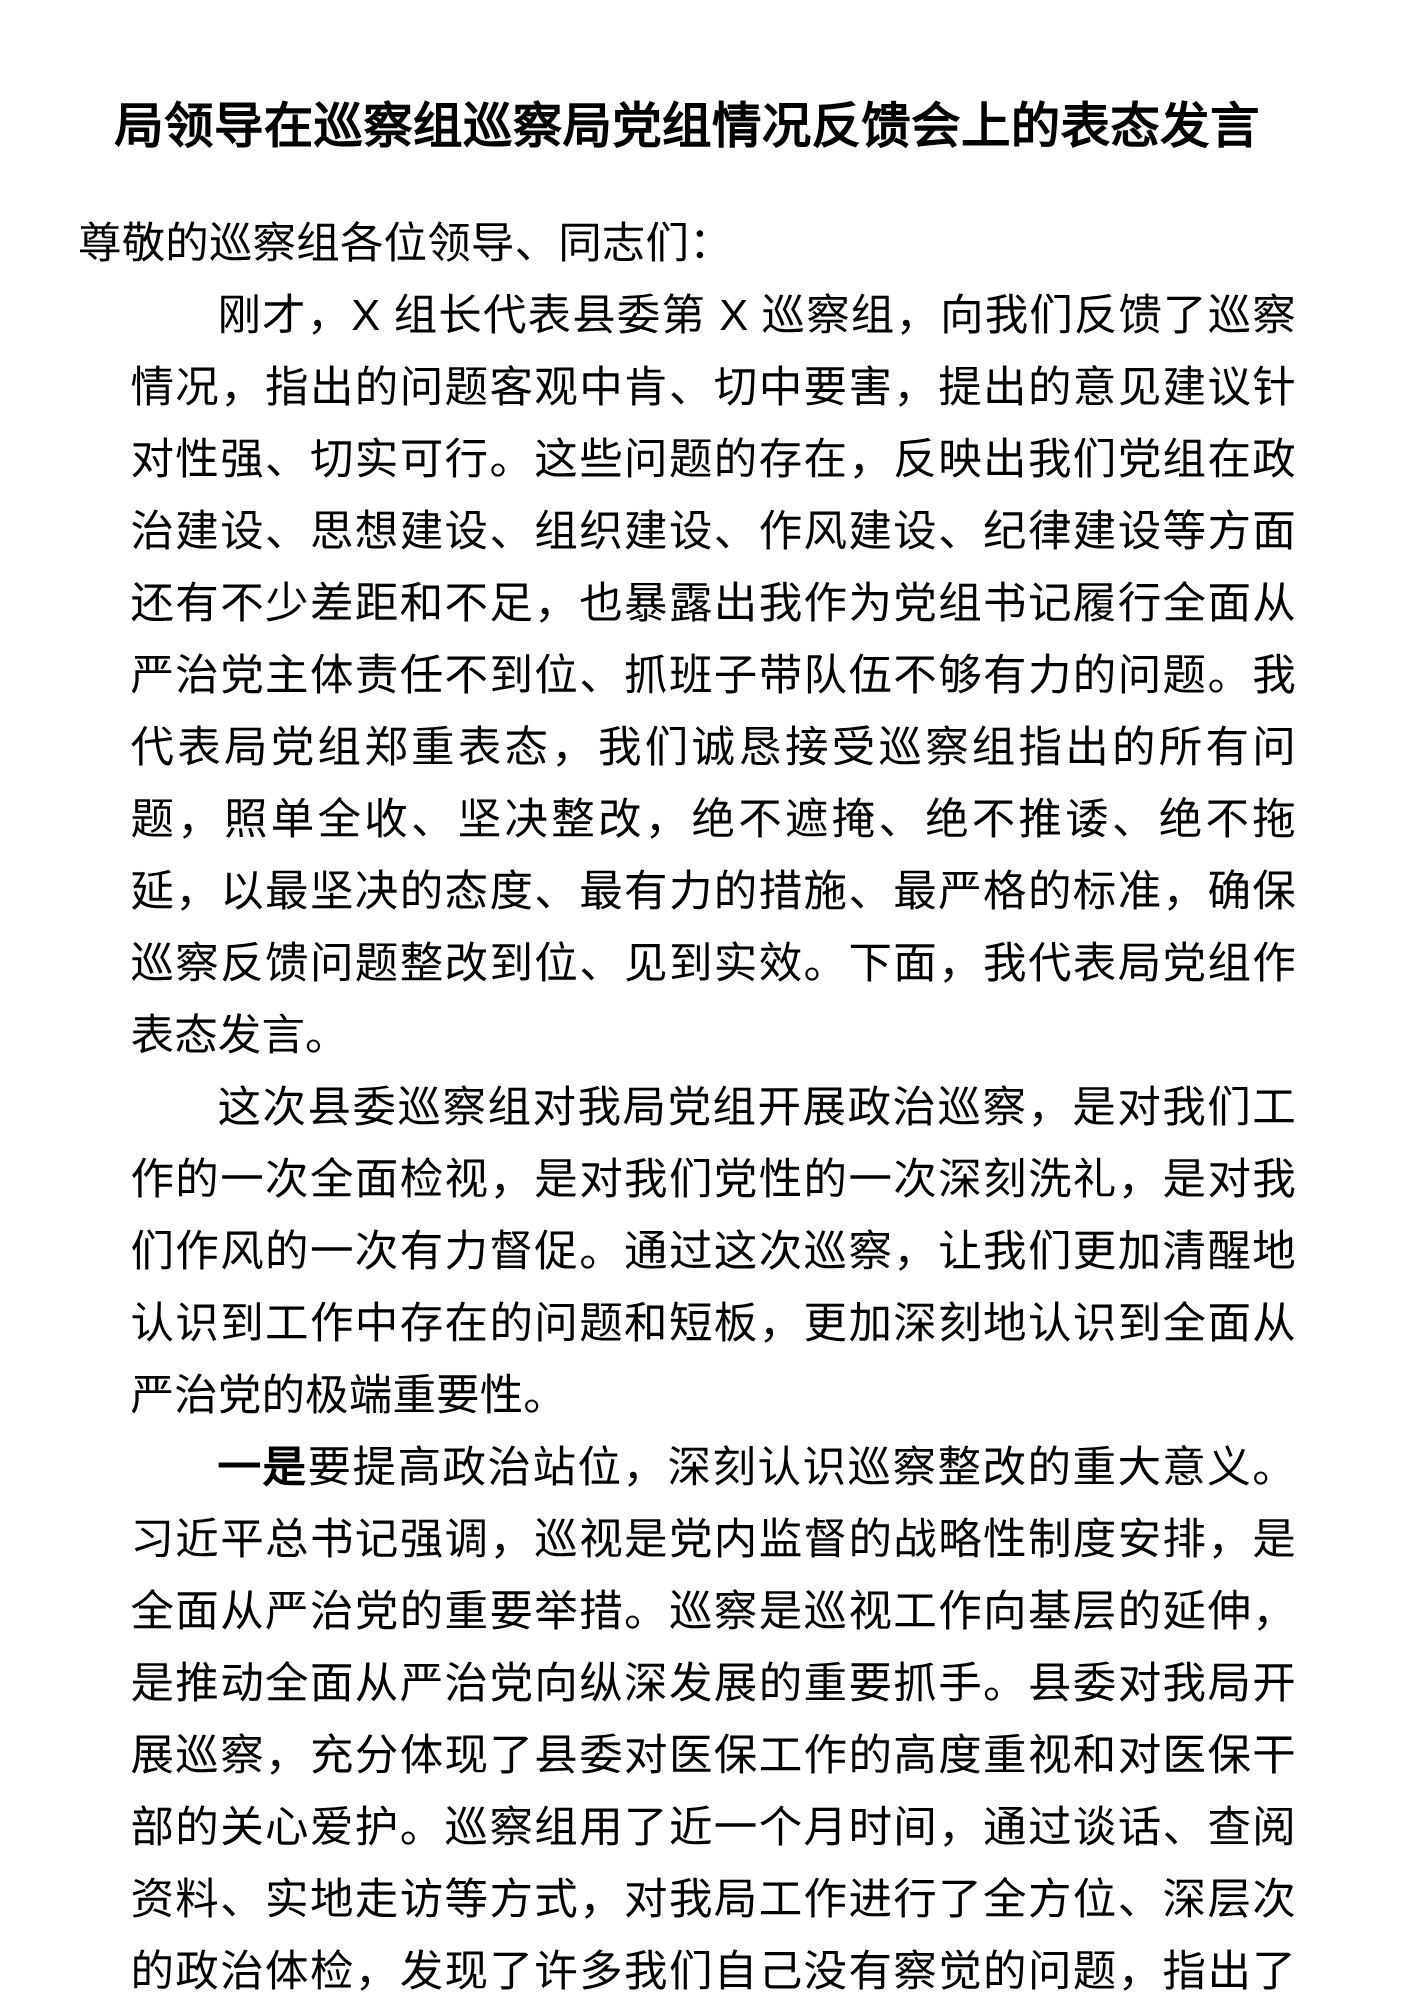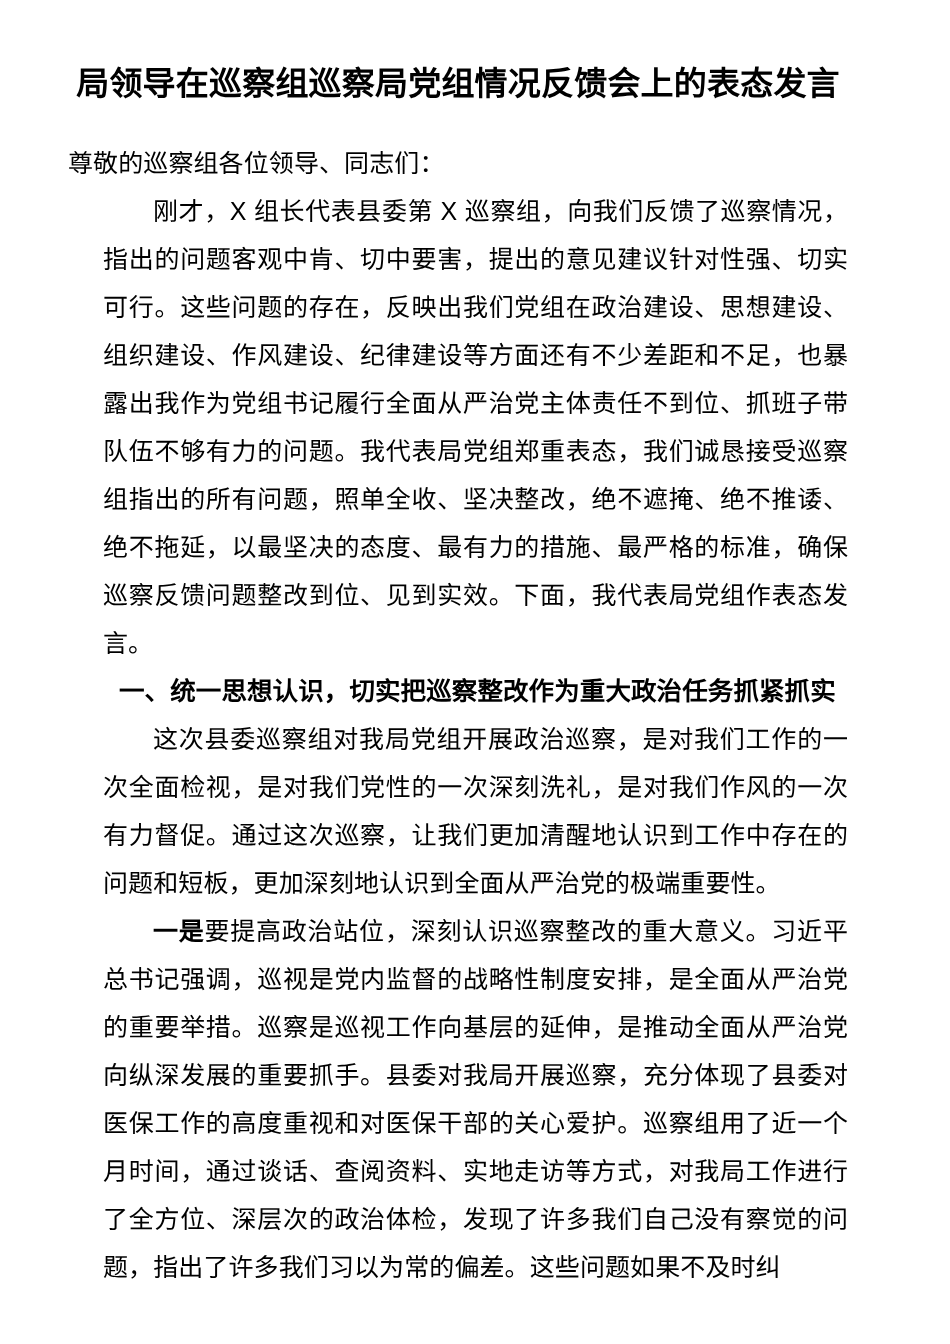--- a/index.html
+++ b/index.html
@@ -14,39 +14,39 @@
     overflow: hidden;
     font-family: "Liberation Sans", "DejaVu Sans", sans-serif;
     color: #000000;
     -webkit-font-smoothing: antialiased;
   }
   .page {
     position: relative;
     width: 916px;
     height: 1344px;
     box-sizing: border-box;
-    padding: 0 68px;
+    padding: 0 52px;
     background: #ffffff;
   }
   .doc-title {
     margin: 0;
     padding: 62px 0 0 0;
     font-size: 33px;
     font-weight: bold;
     line-height: 1.32;
     text-align: center;
     letter-spacing: 0.2px;
     white-space: nowrap;
   }
   .body-block {
     margin-top: 33px;
   }
   p.para {
     margin: 0;
-    font-size: 25px;
+    font-size: 29px;
     font-weight: normal;
     line-height: 48px;
     text-align: justify;
     text-justify: inter-ideograph;
     letter-spacing: 0.1px;
     text-indent: 0;
   }
   p.indent {
     text-indent: 2em;
     margin-left: 35px;
@@ -70,20 +70,19 @@
 <div class="page">
 
   <h1 class="doc-title">局领导在巡察组巡察局党组情况反馈会上的表态发言</h1>
 
   <div class="body-block">
 
     <p class="para">尊敬的巡察组各位领导、同志们：</p>
 
     <p class="para indent">刚才，X 组长代表县委第 X 巡察组，向我们反馈了巡察情况，指出的问题客观中肯、切中要害，提出的意见建议针对性强、切实可行。这些问题的存在，反映出我们党组在政治建设、思想建设、组织建设、作风建设、纪律建设等方面还有不少差距和不足，也暴露出我作为党组书记履行全面从严治党主体责任不到位、抓班子带队伍不够有力的问题。我代表局党组郑重表态，我们诚恳接受巡察组指出的所有问题，照单全收、坚决整改，绝不遮掩、绝不推诿、绝不拖延，以最坚决的态度、最有力的措施、最严格的标准，确保巡察反馈问题整改到位、见到实效。下面，我代表局党组作表态发言。</p>
 
-    <p class="heading">一、统一思想认识，切实把巡察整改作为重大政治任务抓紧抓实</p>
 
     <p class="para indent">这次县委巡察组对我局党组开展政治巡察，是对我们工作的一次全面检视，是对我们党性的一次深刻洗礼，是对我们作风的一次有力督促。通过这次巡察，让我们更加清醒地认识到工作中存在的问题和短板，更加深刻地认识到全面从严治党的极端重要性。</p>
 
     <p class="para indent"><span class="lead">一是</span><span>要提高政治站位，深刻认识巡察整改的重大意义。习近平总书记强调，巡视是党内监督的战略性制度安排，是全面从严治党的重要举措。巡察是巡视工作向基层的延伸，是推动全面从严治党向纵深发展的重要抓手。县委对我局开展巡察，充分体现了县委对医保工作的高度重视和对医保干部的关心爱护。巡察组用了近一个月时间，通过谈话、查阅资料、实地走访等方式，对我局工作进行了全方位、深层次的政治体检，发现了许多我们自己没有察觉的问题，指出了许多我们习以为常的偏差。这些问题如果不及时纠</span></p>
 
   </div>
 </div>
 
 </body></html>

